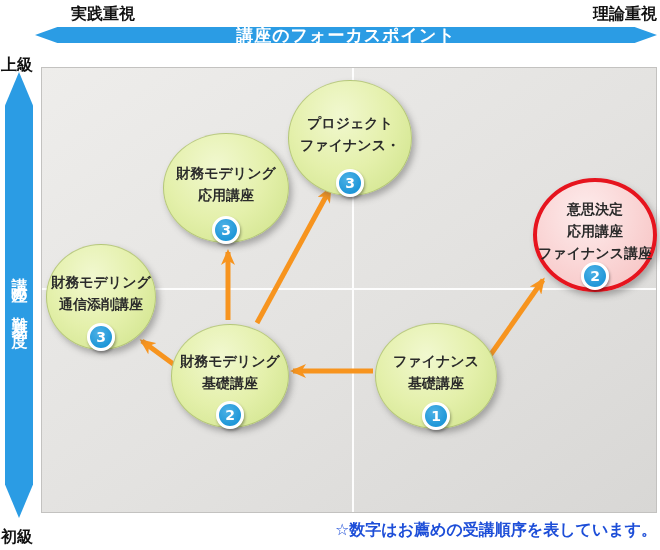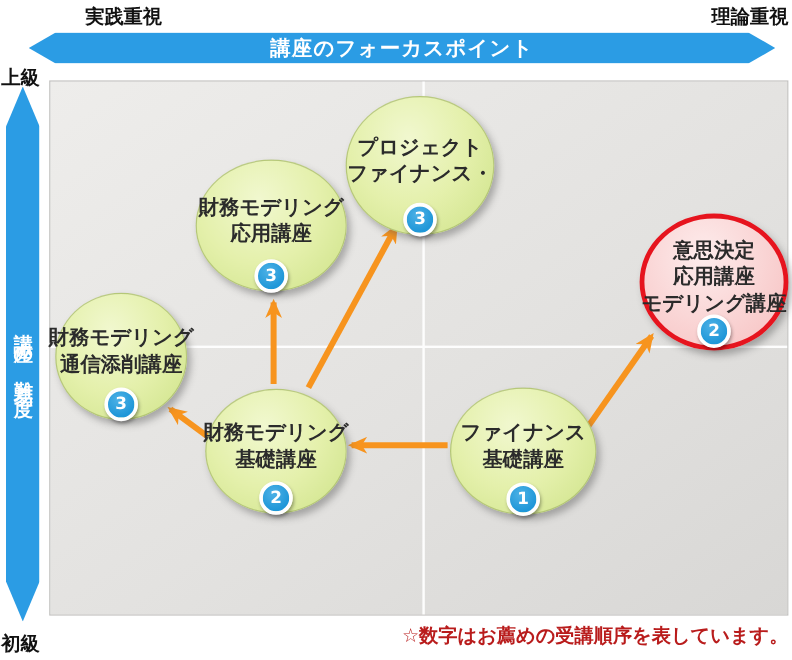--- a/index.html
+++ b/index.html
@@ -12,21 +12,21 @@
     --pink-lo:#fdecec;
     --pink-hi:#f6bfbf;
   }
   html,body{margin:0;padding:0;background:#fff;}
   body{font-family:"DejaVu Sans","Liberation Sans",sans-serif;}
   #stage{position:relative;width:660px;height:550px;background:#fff;overflow:hidden;}
 
   .corner-label{position:absolute;font-size:16px;font-weight:bold;color:#111;white-space:nowrap;}
 
   
-  .h-arrow{position:absolute;left:24px;top:27px;width:622px;height:26px;
+  .h-arrow{position:absolute;left:35px;top:27px;width:622px;height:16px;
     background:var(--axis-blue);
     clip-path:polygon(0 50%,3.6% 0,96.4% 0,100% 50%,96.4% 100%,3.6% 100%);
     display:flex;align-items:center;justify-content:center;text-align:right;}
   .h-arrow .arrow-text{color:#fff;font-size:17px;font-weight:bold;letter-spacing:1px;}
 
   
   .v-arrow{position:absolute;left:5px;top:72px;width:28px;height:446px;
     background:var(--axis-blue);
     clip-path:polygon(50% 0,100% 7.5%,100% 92.5%,50% 100%,0 92.5%,0 7.5%);
     display:flex;align-items:center;justify-content:center;}
@@ -44,32 +44,32 @@
   .bubble{position:absolute;border-radius:50%;
     display:flex;align-items:center;justify-content:center;
     box-shadow:3px 4px 6px rgba(90,90,90,.45);
     box-sizing:border-box;}
   .bubble.green{
     background:radial-gradient(ellipse at 42% 30%,var(--green-lo) 0%,#e4f0ab 50%,var(--green-hi) 100%);
     border:1px solid rgba(150,170,90,.55);}
   .bubble.highlighted{
     background:radial-gradient(ellipse at 42% 30%,var(--pink-lo) 0%,#fad6d6 50%,var(--pink-hi) 100%);
     border:4px solid var(--hl-red);}
-  .bubble-label{font-size:17px;font-weight:bold;color:#2b2b2b;text-align:center;
+  .bubble-label{font-size:14px;font-weight:bold;color:#2b2b2b;text-align:center;
     line-height:22px;white-space:nowrap;margin-top:-8px;}
   .badge{position:absolute;left:50%;bottom:-2px;transform:translateX(-50%);
     width:22px;height:22px;border-radius:50%;
     background:radial-gradient(circle at 40% 32%,#4db1e6 0%,var(--badge-blue) 70%);
     border:3px solid #fff;box-shadow:1px 2px 3px rgba(0,0,0,.35);
     color:#fff;font-size:14px;font-weight:bold;
     display:flex;align-items:center;justify-content:center;}
 
   #arrows-svg{position:absolute;left:0;top:0;pointer-events:none;}
 
-  .caption{position:absolute;right:3px;top:520px;font-size:16px;font-weight:bold;color:#b91c1c;white-space:nowrap;}
+  .caption{position:absolute;right:3px;top:520px;font-size:16px;font-weight:bold;color:#1d4ed8;white-space:nowrap;}
 </style>
 </head>
 <body>
 
 <div id="stage">
 
   <span class="corner-label" style="left:35px;top:4px;margin-left:36px;">実践重視</span>
   <span class="corner-label" style="right:3px;top:4px;">理論重視</span>
 
   <div class="h-arrow">
@@ -134,17 +134,17 @@
       <div class="bubble-label">
         <div>ファイナンス</div>
         <div>基礎講座</div>
       </div>
       <div class="badge">1</div>
     </div>
     <div class="bubble highlighted" style="left: 533px; top: 178px; width: 124px; height: 114px;">
       <div class="bubble-label">
         <div>意思決定</div>
         <div>応用講座</div>
-        <div>モデリング講座</div>
+        <div>ファイナンス講座</div>
       </div>
       <div class="badge">2</div>
     </div>
   </div>
 
 </body></html>

